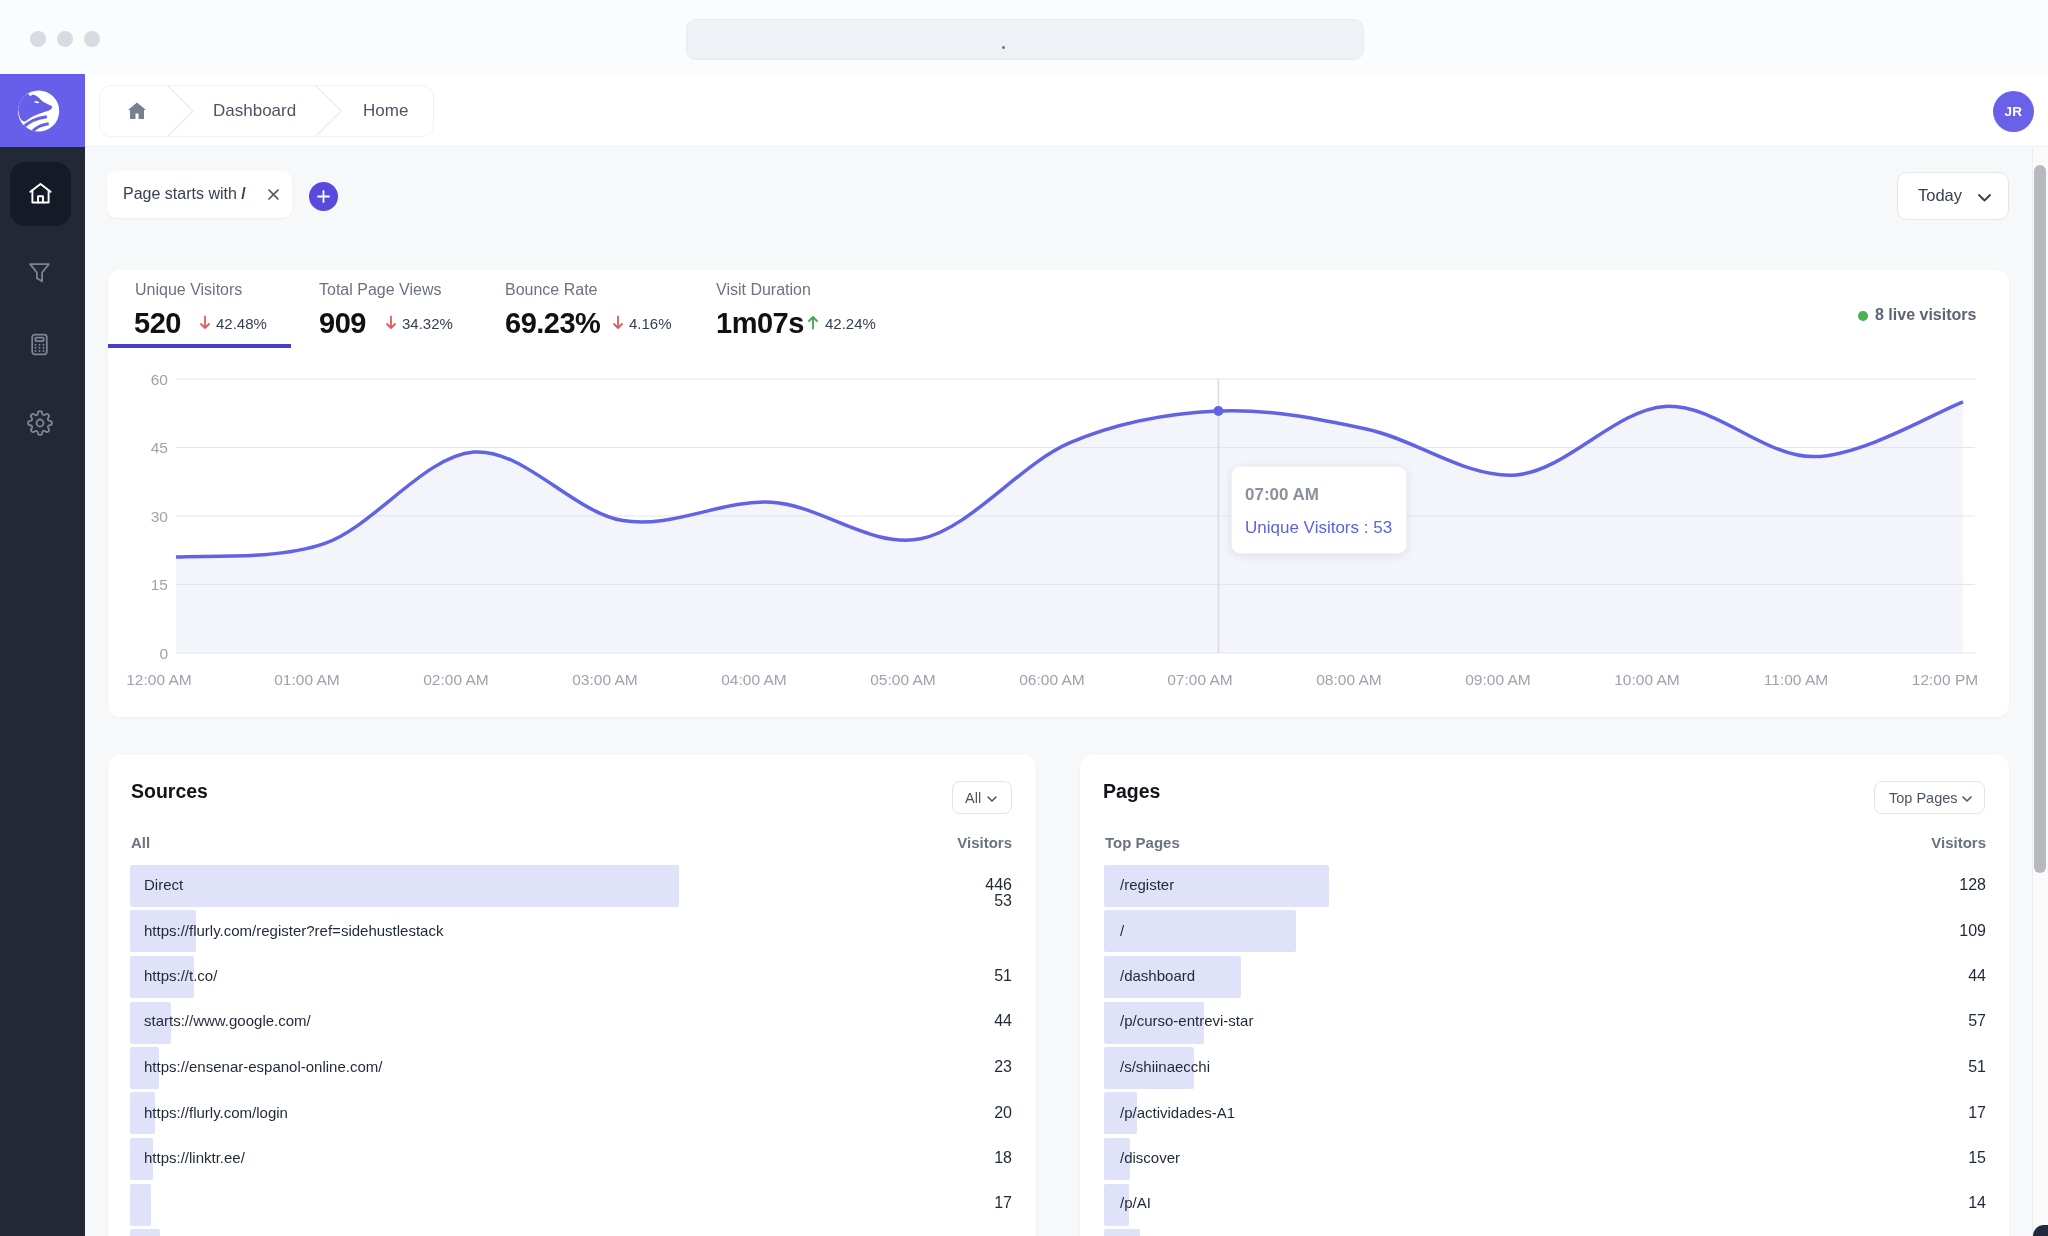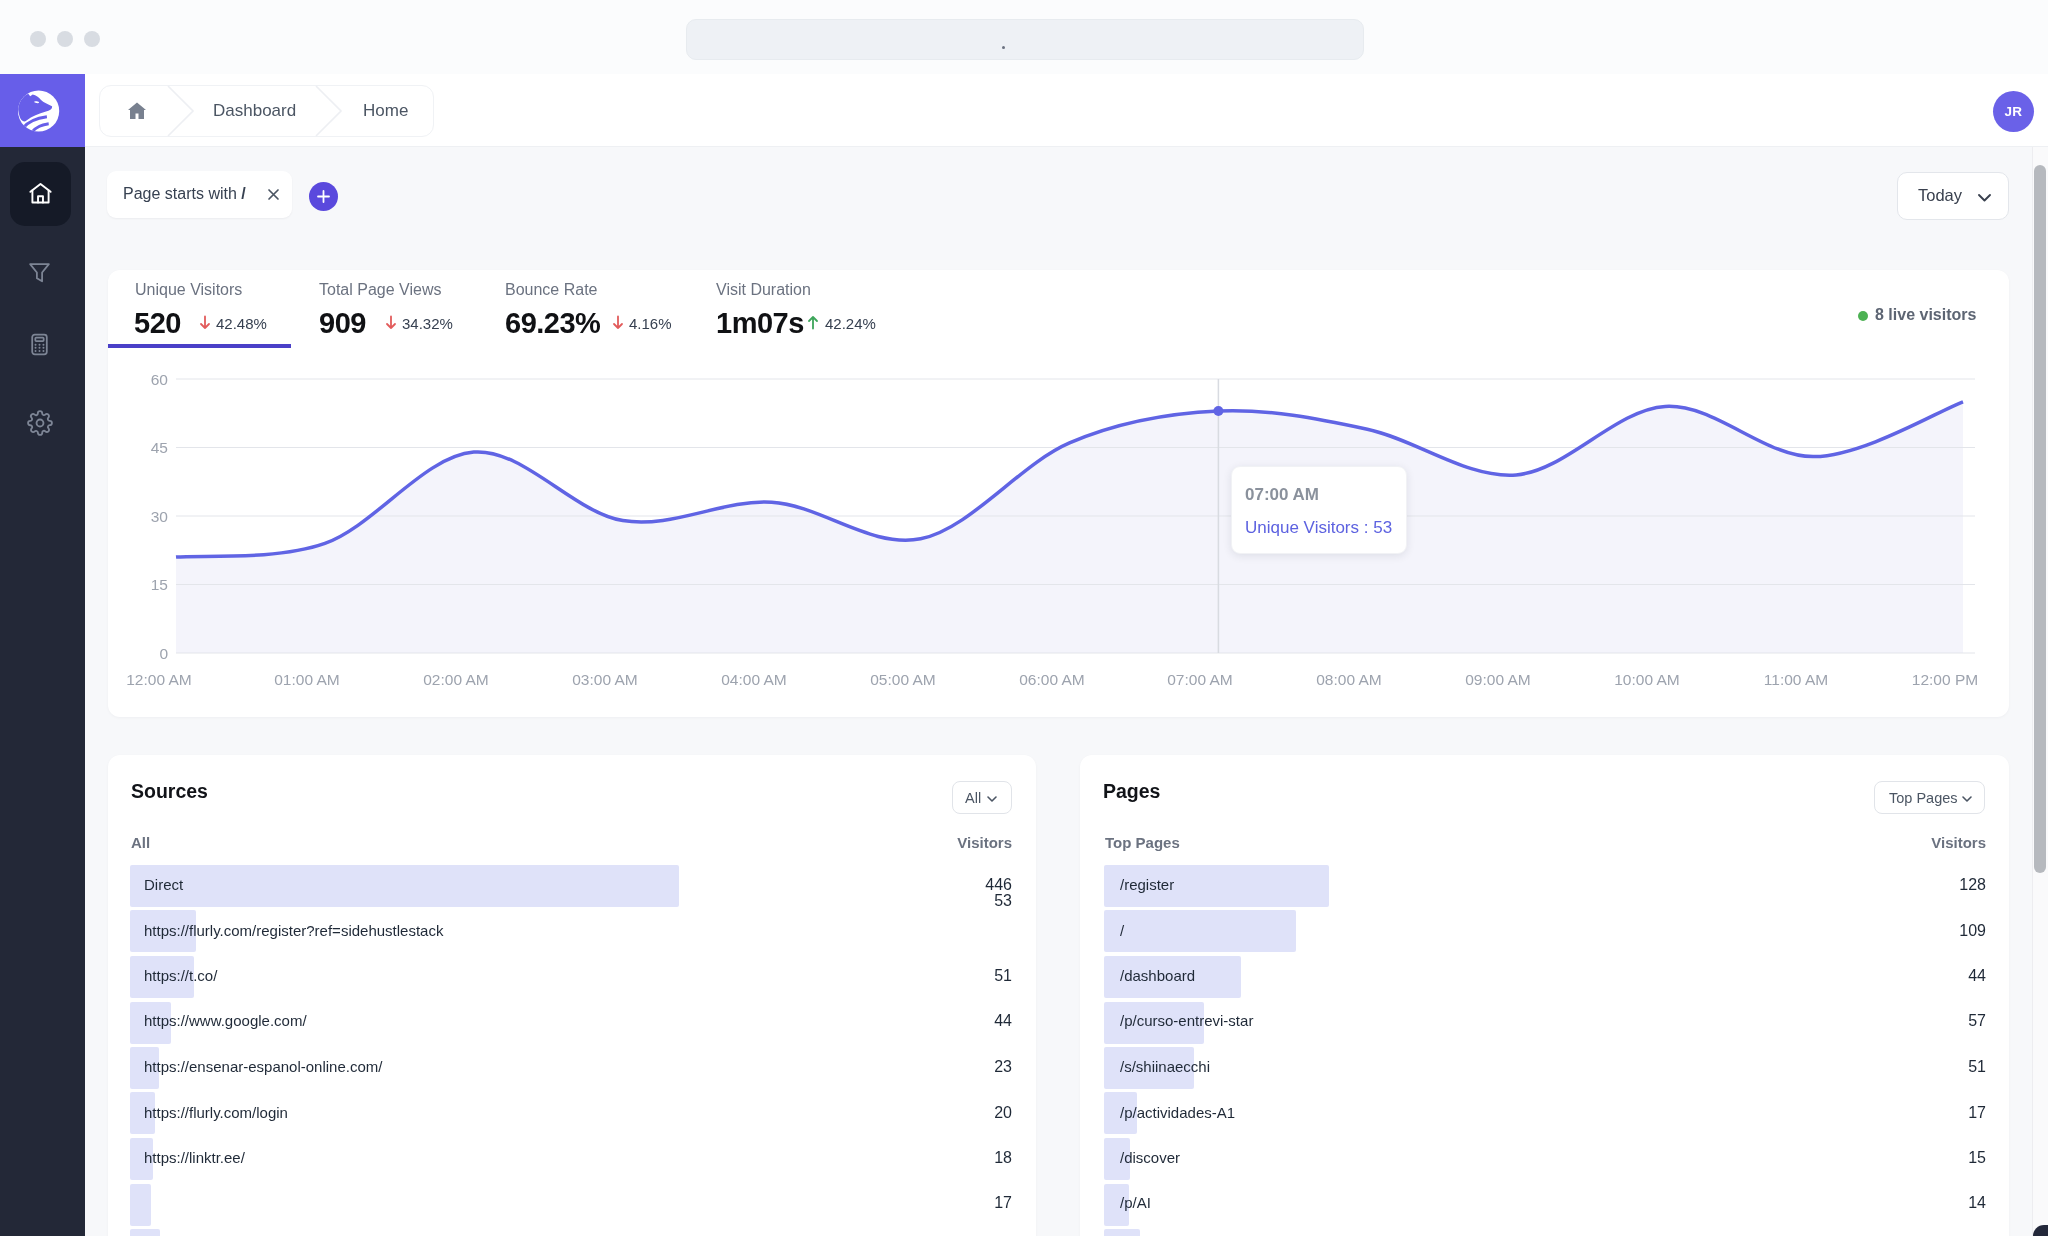--- a/index.html
+++ b/index.html
@@ -238,21 +238,21 @@
   <div class="bar" style="left:130px; top:865px; width:549px;"></div>
   <div class="rowlbl" style="left:144px; top:876px;">Direct</div>
   <div class="rowval" style="left:932px; top:876px;">446</div>
   <div class="bar" style="left:130px; top:910px; width:66px;"></div>
   <div class="rowlbl" style="left:144px; top:922px;">https://flurly.com/register?ref=sidehustlestack</div>
   <div class="rowval" style="left:932px; top:892px;">53</div>
   <div class="bar" style="left:130px; top:956px; width:64px;"></div>
   <div class="rowlbl" style="left:144px; top:967px;">https://t.co/</div>
   <div class="rowval" style="left:932px; top:967px;">51</div>
   <div class="bar" style="left:130px; top:1002px; width:41px;"></div>
-  <div class="rowlbl" style="left:144px; top:1012px;">https://www.google.com/</div>
+  <div class="rowlbl" style="left:144px; top:1012px;">starts://www.google.com/</div>
   <div class="rowval" style="left:932px; top:1012px;">44</div>
   <div class="bar" style="left:130px; top:1047px; width:29px;"></div>
   <div class="rowlbl" style="left:144px; top:1058px;">https://ensenar-espanol-online.com/</div>
   <div class="rowval" style="left:932px; top:1058px;">23</div>
   <div class="bar" style="left:130px; top:1092px; width:25px;"></div>
   <div class="rowlbl" style="left:144px; top:1104px;">https://flurly.com/login</div>
   <div class="rowval" style="left:932px; top:1104px;">20</div>
   <div class="bar" style="left:130px; top:1138px; width:23px;"></div>
   <div class="rowlbl" style="left:144px; top:1149px;">https://linktr.ee/</div>
   <div class="rowval" style="left:932px; top:1149px;">18</div>

